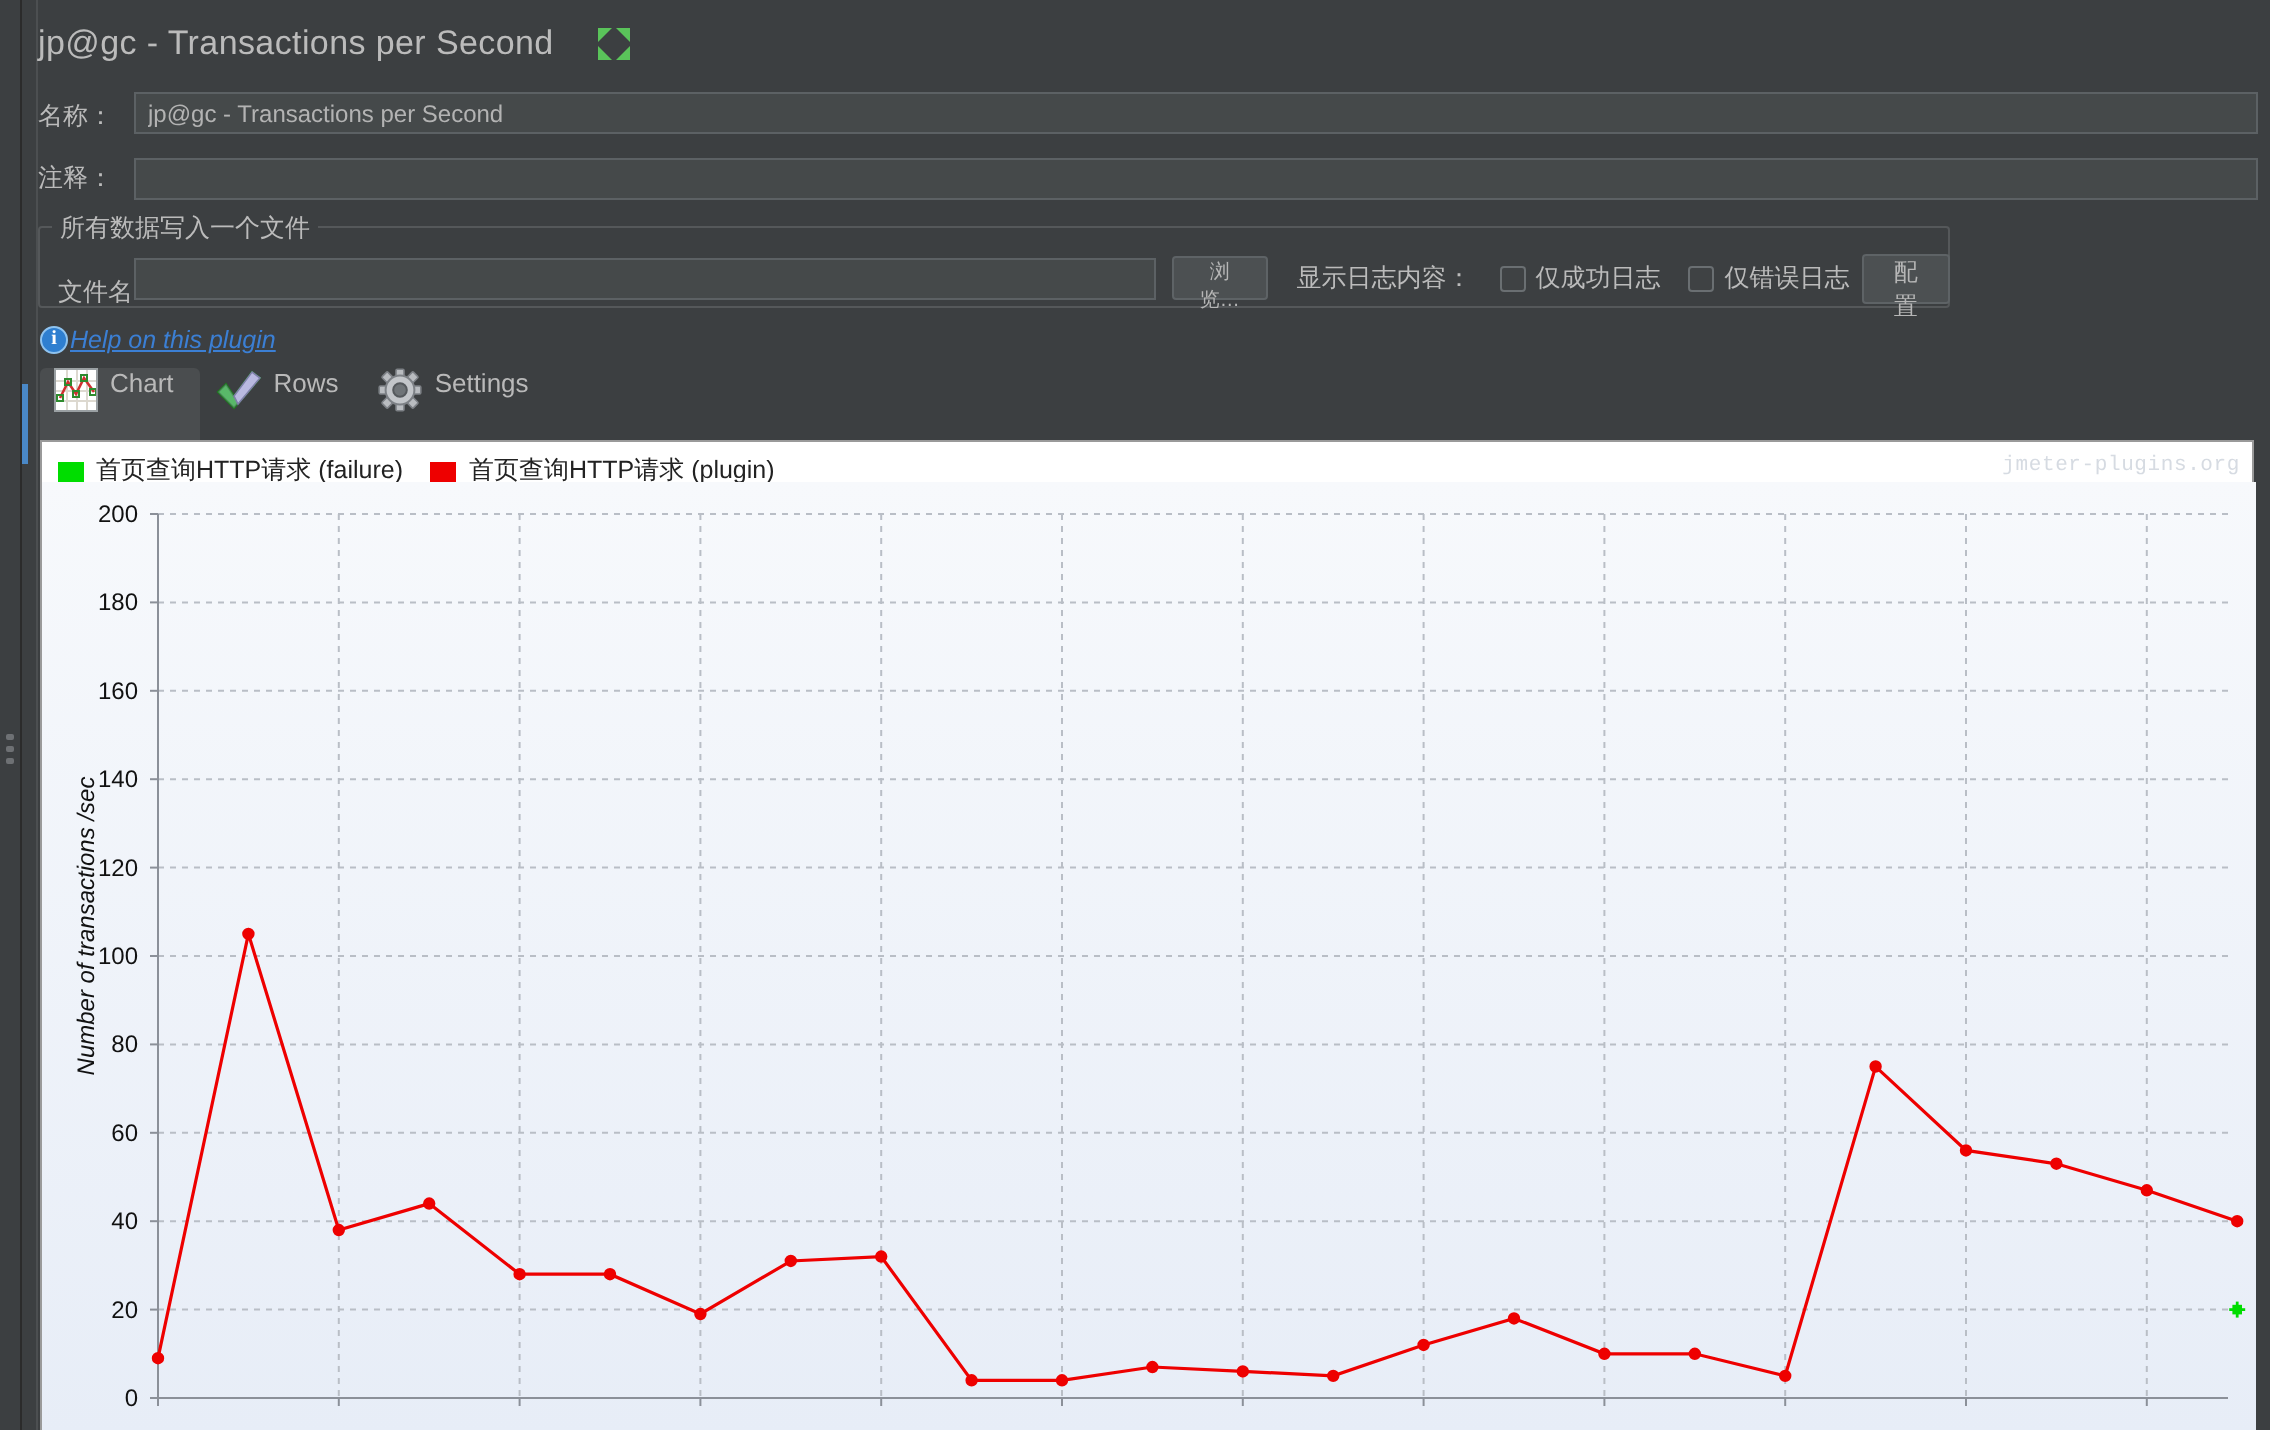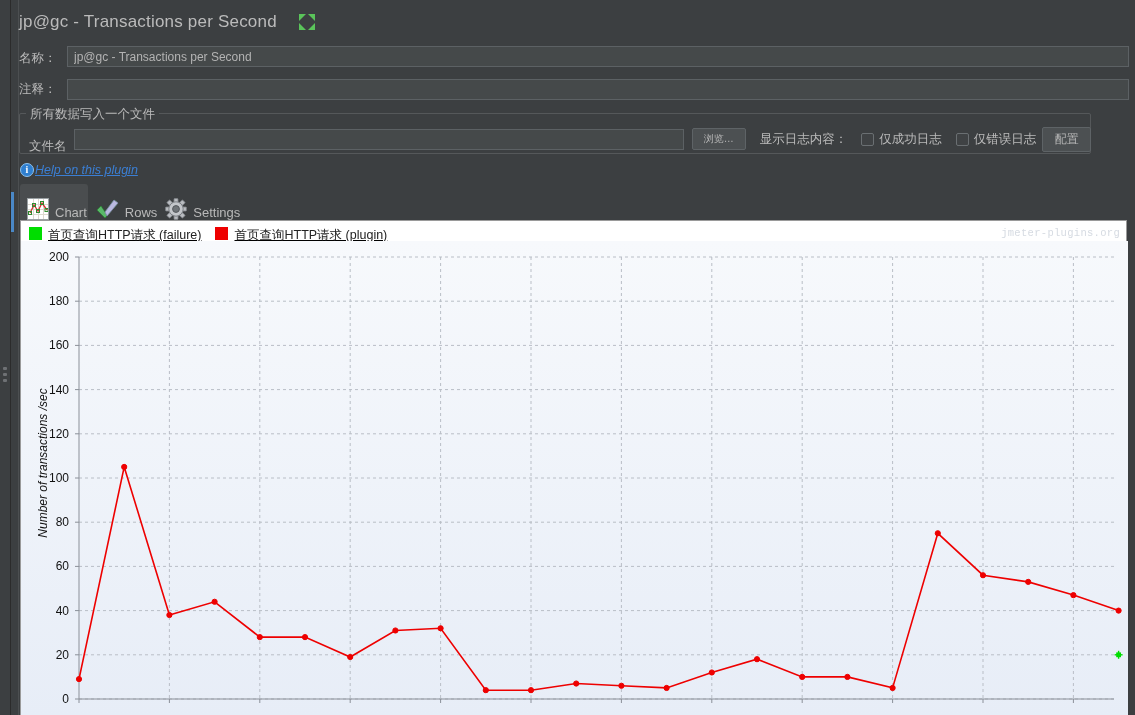--- a/index.html
+++ b/index.html
@@ -102,21 +102,21 @@
     position: absolute; left: 19px; top: 78px;
     width: 1110px; height: 23px;
     display: flex; align-items: center;
   }
   .row-note .lbl { width: 46px; font-family: Liberation Serif, serif; }
   .row-note .field { flex: 1; margin-left: 2px; }
 
   
   .group {
     position: absolute; left: 19px; top: 114px;
-    width: 1072px; height: 40px;
+    width: 956px; height: 40px;
   }
   .group-legend {
     position: absolute; left: 7px; top: -8px;
     background: #3c3f41;
     color: #bbbbbb; font-size: 12.5px;
     padding: 0 4px;
     z-index: 2;
   }
   .group-border {
     position: absolute; left: 0; top: -1px;
@@ -182,23 +182,23 @@
     font-style: italic;
   }
 
   
   .tabs {
     position: absolute; left: 20px; top: 184px;
     width: 1107px; height: 36px;
     display: flex; align-items: flex-end;
   }
   .tab {
-    display: flex; align-items: flex-end;
+    display: flex; align-items: flex-start;
     height: 36px;
-    padding: 0 1px 0 7px;
+    padding: 0 13px 0 7px;
     color: #b9b9b9;
     font-size: 13px;
     cursor: pointer;
   }
   .tab.active {
     background: #4a4d4f;
     border-top-left-radius: 3px;
     border-top-right-radius: 3px;
   }
   .tab .ico { margin-right: 6px; display:flex; align-items:center; }
@@ -226,21 +226,21 @@
     position: absolute; left: 20px; top: 220px;
     width: 1107px; height: 495px;
     background: #ffffff;
     border: 1px solid #9a9a9a;
   }
   .legend {
     position: absolute; left: 8px; top: 6px;
     display: flex; align-items: center;
     height: 16px;
   }
-  .legend .item { display: flex; align-items: flex-start; margin-right: 14px; text-decoration: underline; }
+  .legend .item { display: flex; align-items: flex-end; margin-right: 14px; }
   .legend .swatch { width: 13px; height: 13px; display: inline-block; }
   .legend .ltext { margin-left: 6px; font-size: 12.5px; color: #222; white-space: nowrap; }
 
   .wm-plugins {
     position: absolute; right: 6px; top: 6px;
     font-size: 10.5px; color: #d6dbe2;
     font-family: "Liberation Mono", monospace;
     letter-spacing: .3px;
   }
   .wm-csdn {

